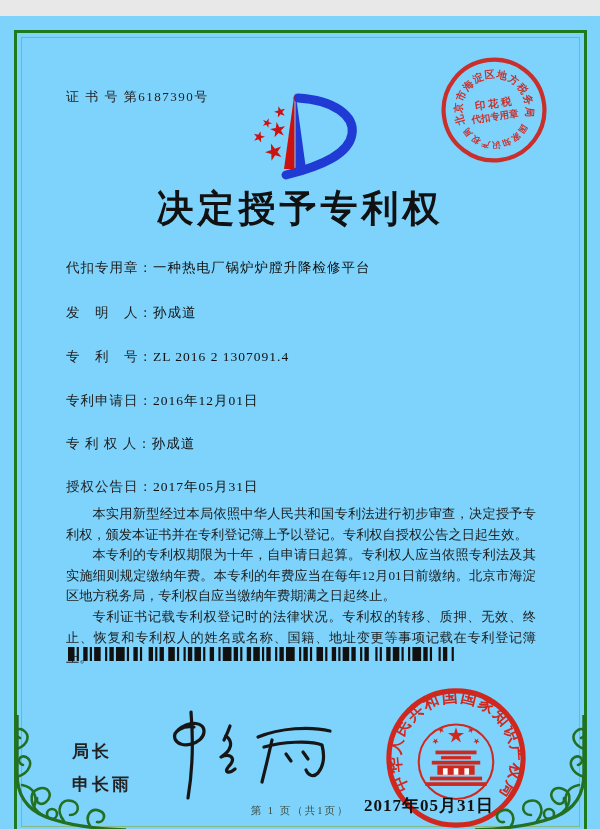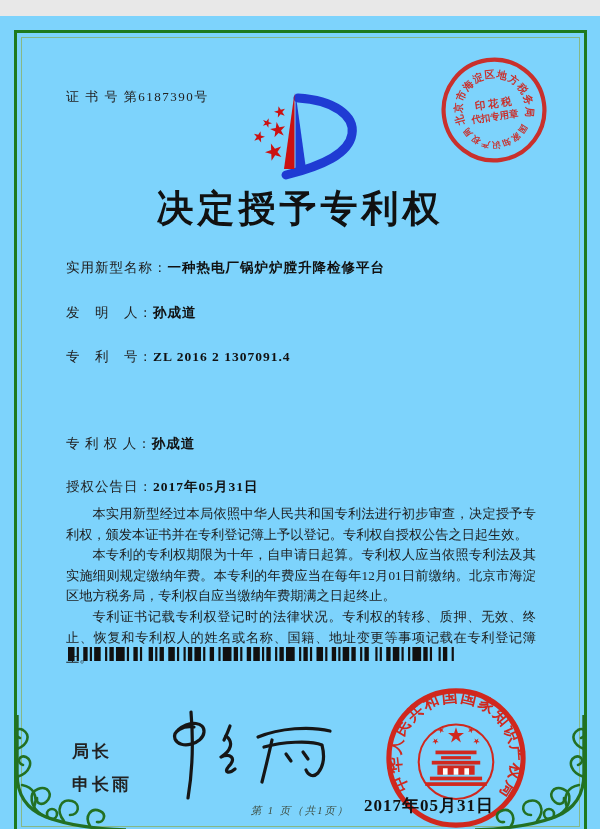--- a/index.html
+++ b/index.html
@@ -19,41 +19,41 @@
   .cert-no{
     position:absolute;left:66px;top:72px;font-size:13px;letter-spacing:1.5px;color:#222;
   }
   .logo{position:absolute;left:222px;top:74px;}
   .title{
     position:absolute;left:0;top:168px;width:100%;text-align:center;
     font-size:37px;font-weight:900;letter-spacing:4px;color:#111;
   }
   .field{position:absolute;left:66px;font-size:13.5px;letter-spacing:1px;white-space:nowrap;}
   .field .lab{font-weight:400;color:#222;}
-  .field .val{font-weight:700;color:#111;}
+  .field .val{font-weight:400;color:#111;}
   .f0{top:243px}.f1{top:288px}.f2{top:332px}.f3{top:376px}.f4{top:419px}.f5{top:462px}
   .body-text{
     position:absolute;left:66px;top:488px;width:470px;
     font-size:13.2px;line-height:20.6px;text-align:justify;color:#1d1d1d;
   }
   .body-text p{margin:0;text-indent:2em;}
   .barcode{position:absolute;left:68px;top:631px;}
   .sig-block{position:absolute;left:72px;top:724px;font-family:"Liberation Sans",sans-serif;
     font-size:17px;font-weight:600;letter-spacing:3px;color:#222;}
   .sig-block div{margin-bottom:10px;}
   .signature{position:absolute;left:158px;top:690px;}
   .office-seal{position:absolute;left:374px;top:660px;}
   .tax-seal{position:absolute;left:438px;top:38px;transform:rotate(-8deg);}
   .issue-date{
     position:absolute;left:364px;top:778px;font-size:17px;font-weight:700;
     letter-spacing:1px;color:#111;z-index:5;
   }
   .footer-page{
     position:absolute;left:0;top:788px;width:100%;text-align:center;
-    font-size:10.5px;letter-spacing:2px;color:#3c4a3c;font-style:italic;
+    font-size:10.5px;letter-spacing:2px;color:#3c4a3c;
   }
   .footer-scan{
     position:absolute;left:0;top:801px;width:100%;text-align:center;
     font-size:11px;letter-spacing:2px;color:#55506e;font-family:"Liberation Sans",sans-serif;
   }
   .flourish{position:absolute;bottom:8px;}
   .flourish.left{left:8px;}
   .flourish.right{right:7px;transform:scaleX(-1);}
   svg text{font-family:"Liberation Serif","DejaVu Serif",serif;}
 </style>
@@ -77,27 +77,30 @@
     <use href="#star" transform="translate(58,22) scale(6) rotate(-15)" fill="#cc1111"></use>
     <use href="#star" transform="translate(45,33) scale(5) rotate(20)" fill="#cc1111"></use>
     <use href="#star" transform="translate(56,40) scale(8) rotate(-10)" fill="#cc1111"></use>
     <use href="#star" transform="translate(37,47) scale(6) rotate(15)" fill="#cc1111"></use>
     <use href="#star" transform="translate(52,62) scale(9) rotate(-20)" fill="#cc1111"></use>
   </svg>
 
   <div class="title">决定授予专利权</div>
 
   <div class="field f0">
-    <span class="lab">实用新型名称：</span><span class="val">一种热电厂锅炉炉膛升降检修平台</span>
+    <span class="lab">代扣专用章：</span><span class="val">一种热电厂锅炉炉膛升降检修平台</span>
   </div>
   <div class="field f1">
     <span class="lab">发　明　人：</span><span class="val">孙成道</span>
   </div>
   <div class="field f2">
     <span class="lab">专　利　号：</span><span class="val">ZL 2016 2 1307091.4</span>
+  </div>
+  <div class="field f3">
+    <span class="lab">专利申请日：</span><span class="val">2016年12月01日</span>
   </div>
   <div class="field f4">
     <span class="lab">专 利 权 人：</span><span class="val">孙成道</span>
   </div>
   <div class="field f5">
     <span class="lab">授权公告日：</span><span class="val">2017年05月31日</span>
   </div>
 
   <div class="body-text">
     <p>本实用新型经过本局依照中华人民共和国专利法进行初步审查，决定授予专利权，颁发本证书并在专利登记簿上予以登记。专利权自授权公告之日起生效。</p>

